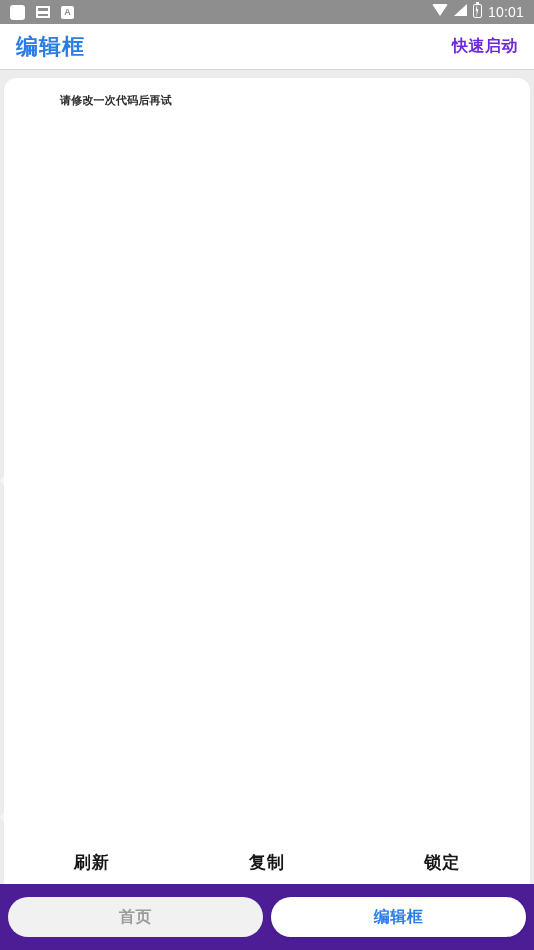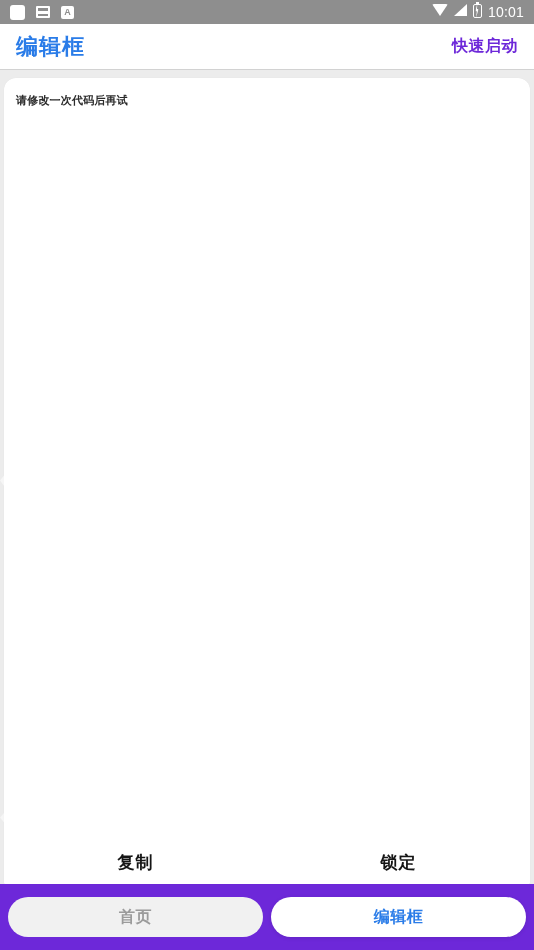--- a/index.html
+++ b/index.html
@@ -179,20 +179,21 @@
     flex-direction: column;
     min-height: 0;
     box-shadow: 0 0 1px rgba(0,0,0,0.08);
   }
   .editor-area {
     flex: 1 1 auto;
     padding: 14px 12px 0 12px;
     box-sizing: border-box;
     overflow: hidden;
     min-height: 0;
+    margin-left: 44px;
   }
   .editor-text {
     font-size: 11px;
     font-weight: bold;
     color: #2b2b2b;
     line-height: 1.5;
     letter-spacing: 0.2px;
     white-space: pre-wrap;
     word-break: break-all;
     margin: 0;
@@ -238,21 +239,21 @@
     background: #ffffff;
     opacity: 0.5;
     clip-path: polygon(100% 0, 0 48%, 100% 100%);
     pointer-events: none;
   }
 
   
   .tab-bar {
     flex: 0 0 66px;
     height: 66px;
-    background: #6d28d9;
+    background: #4c1d95;
     display: flex;
     align-items: center;
     justify-content: space-between;
     padding: 0 8px;
     box-sizing: border-box;
     gap: 8px;
   }
   .tab-item {
     flex: 1 1 0;
     height: 40px;
@@ -297,20 +298,21 @@
     <div class="app-title">编辑框</div>
     <div class="quick-launch">快速启动</div>
   </div>
 
   <div class="card-wrap">
     <div class="card">
       <div class="editor-area">
         <div class="editor-text">请修改一次代码后再试</div>
       </div>
       <div class="action-bar">
+        <div class="action-btn">刷新</div>
         <div class="action-btn">复制</div>
         <div class="action-btn">锁定</div>
       </div>
     </div>
     <div class="edge-artifact"></div>
     <div class="edge-artifact-2"></div>
   </div>
 
   <div class="tab-bar">
     <div class="tab-item">首页</div>

